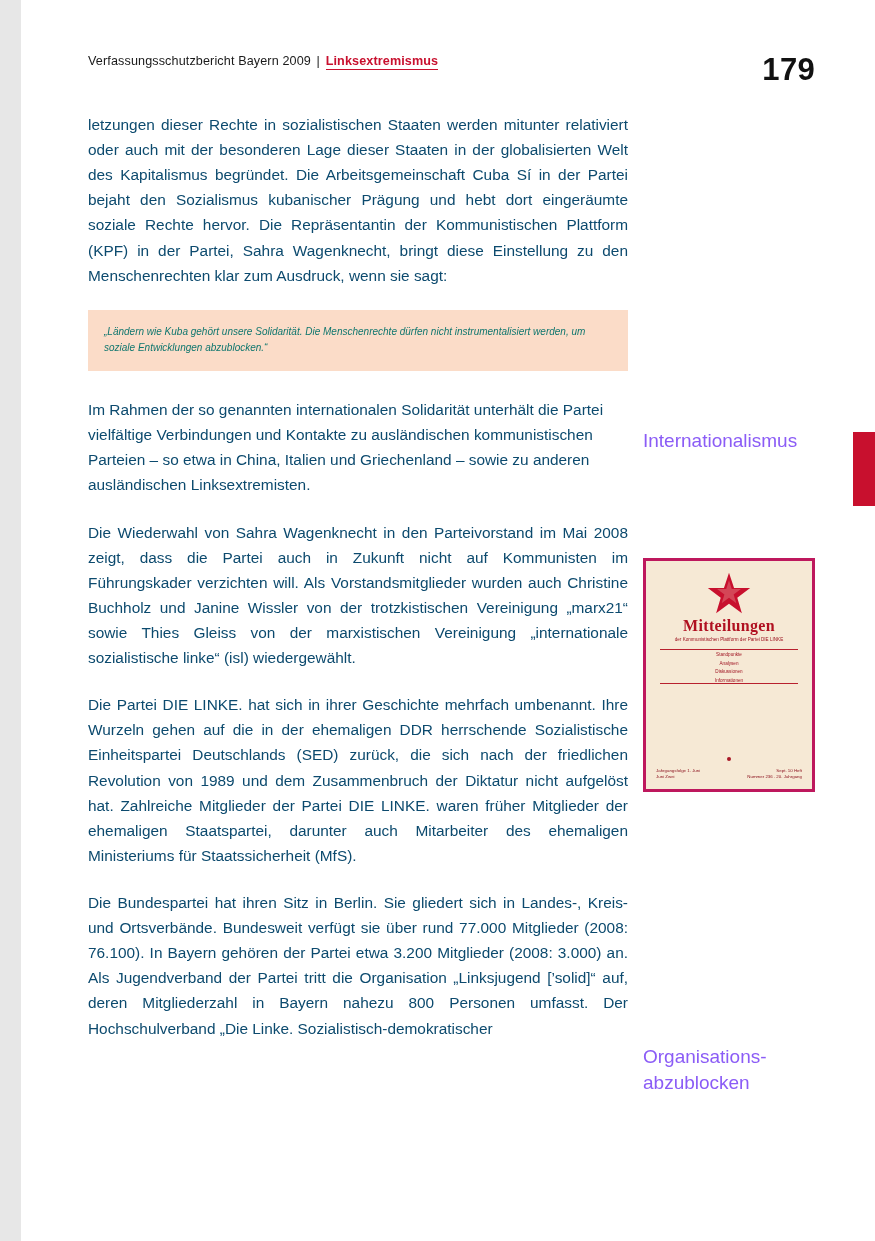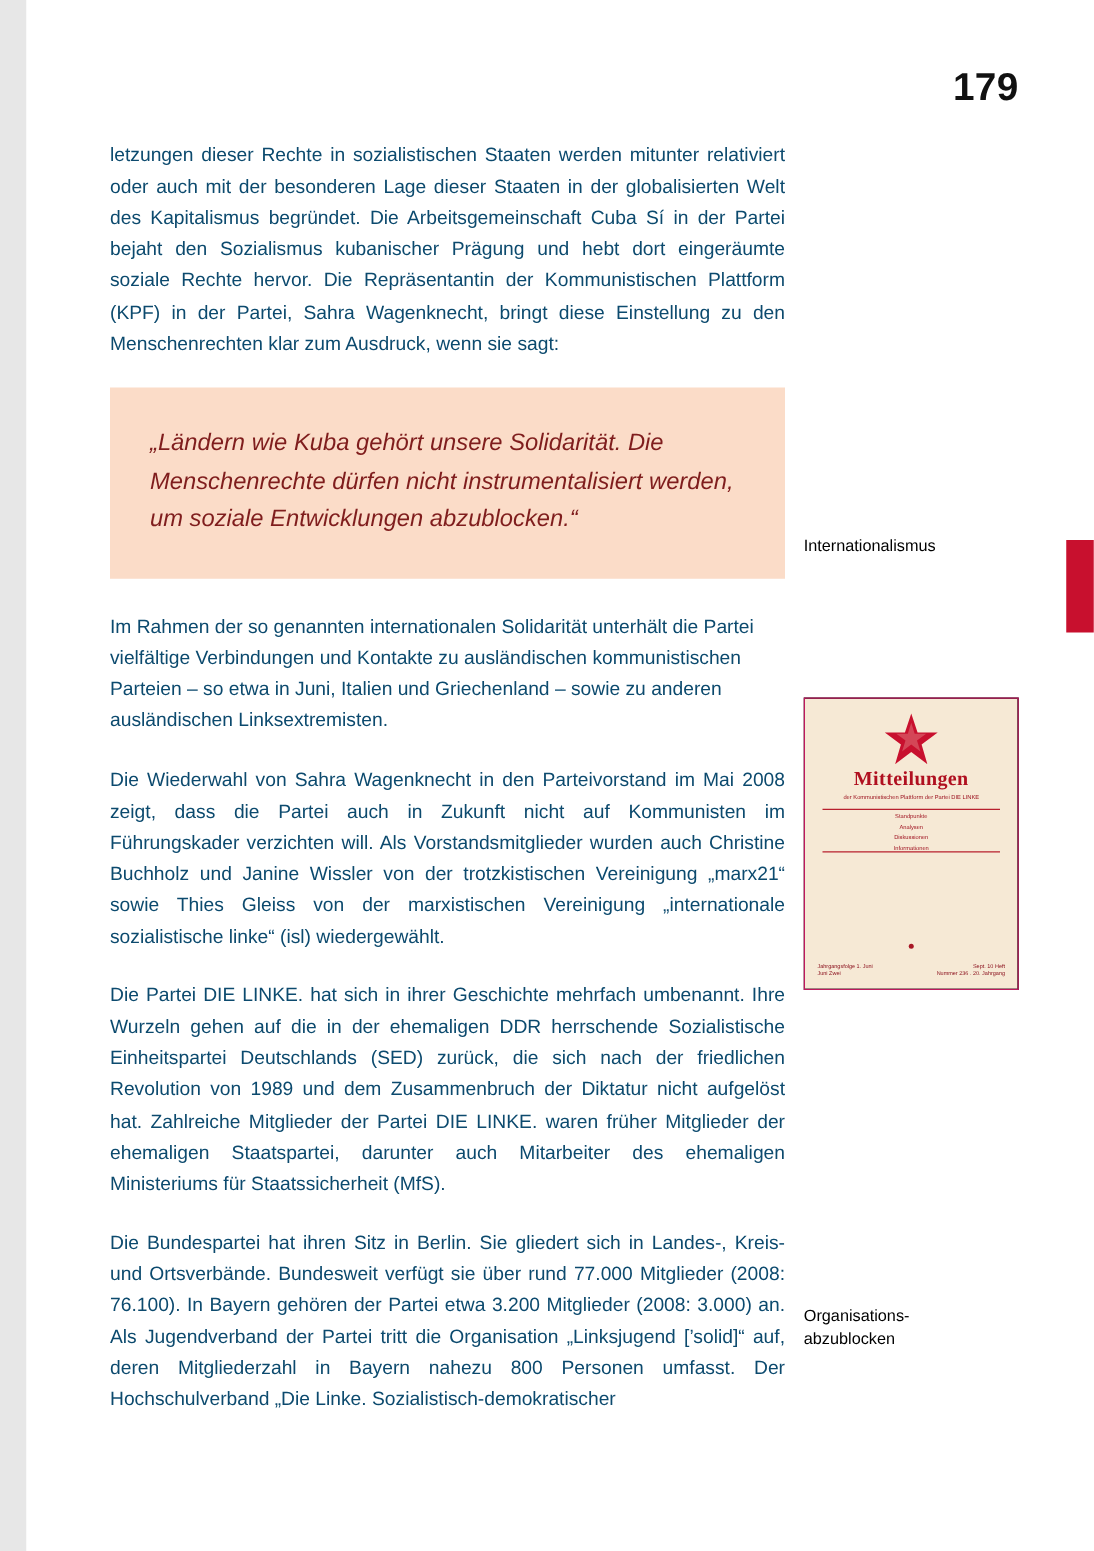--- a/index.html
+++ b/index.html
@@ -76,55 +76,55 @@
   p.body.last { margin-bottom: 0; }
   p.body.nojust { text-align: left; }
   
   .quote-box {
     margin: 0 0 26px 0;
     background: #fbdcc8;
     padding: 14px 16px 15px 16px;
     width: 508px;
   }
   .quote-box p {
-    margin: 16px;
-    font-size: 19px;
+    margin: 0;
+    font-size: 10px;
     line-height: 1.62;
     font-style: italic;
-    color: #7f1d1d;
+    color: #0f766e;
   }
   
   .margin-note {
     position: absolute;
     left: 643px;
     width: 185px;
-    font-size: 13px;
+    font-size: 19px;
     line-height: 1.38;
-    color: #000000;
+    color: #8b5cf6;
   }
   #note-internationalismus { top: 428px; }
   #note-organisation { top: 1000px; margin-top: 44px; }
   
   .red-tab {
     position: absolute;
     right: 0;
     top: 432px;
     width: 22px;
     height: 74px;
     background: #c8102e;
   }
   
   .figure {
     position: absolute;
     left: 643px;
     top: 558px;
     width: 172px;
     height: 234px;
-    background: #000000;
-    border: 1px solid #be185d;
+    background: #fef9c3;
+    border: 3px solid #be185d;
     box-sizing: border-box;
     overflow: hidden;
   }
   .fig-inner {
     position: absolute;
     left: 0; top: 0; right: 0; bottom: 0;
     background: #f6e9d5;
   }
   .fig-star {
     position: absolute;
@@ -203,32 +203,37 @@
   .fig-footer .fr { float: right; text-align: right; }
   .fig-footer:after { content: ""; display: block; clear: both; }
 </style>
 </head>
 <body>
 
 <div class="page">
 
   <div class="edge-bar"></div>
 
+  <div class="header">
+    <span>Verfassungsschutzbericht Bayern 2009</span>
+    <span class="sep">|</span>
+    <span class="chapter">Linksextremismus</span>
+  </div>
 
   <div class="folio">179</div>
 
   <div class="col-main">
 
     <p class="body">letzungen dieser Rechte in sozialistischen Staaten werden mitunter relativiert oder auch mit der besonderen Lage dieser Staaten in der globalisierten Welt des Kapitalismus begründet. Die Arbeitsgemeinschaft Cuba Sí in der Partei bejaht den Sozialismus kubanischer Prägung und hebt dort eingeräumte soziale Rechte hervor. Die Repräsentantin der Kommunistischen Plattform (KPF) in der Partei, Sahra Wagenknecht, bringt diese Einstellung zu den Menschenrechten klar zum Ausdruck, wenn sie sagt:</p>
 
     <div class="quote-box">
       <p>„Ländern wie Kuba gehört unsere Solidarität. Die Menschenrechte dürfen nicht instrumentalisiert werden, um soziale Entwicklungen abzublocken.“</p>
     </div>
 
-    <p class="body nojust">Im Rahmen der so genannten internationalen Solidarität unterhält die Partei vielfältige Verbindungen und Kontakte zu ausländischen kommunistischen Parteien – so etwa in Juni, Italien und Griechenland – sowie zu anderen ausländischen Linksextremisten.</p>
+    <p class="body nojust">Im Rahmen der so genannten internationalen Solidarität unterhält die Partei vielfältige Verbindungen und Kontakte zu ausländischen kommunistischen Parteien – so etwa in China, Italien und Griechenland – sowie zu anderen ausländischen Linksextremisten.</p>
 
     <p class="body">Die Wiederwahl von Sahra Wagenknecht in den Parteivorstand im Mai 2008 zeigt, dass die Partei auch in Zukunft nicht auf Kommunisten im Führungskader verzichten will. Als Vorstandsmitglieder wurden auch Christine Buchholz und Janine Wissler von der trotzkistischen Vereinigung „marx21“ sowie Thies Gleiss von der marxistischen Vereinigung „internationale sozialistische linke“ (isl) wiedergewählt.</p>
 
     <p class="body">Die Partei DIE LINKE. hat sich in ihrer Geschichte mehrfach umbenannt. Ihre Wurzeln gehen auf die in der ehemaligen DDR herrschende Sozialistische Einheitspartei Deutschlands (SED) zurück, die sich nach der friedlichen Revolution von 1989 und dem Zusammenbruch der Diktatur nicht aufgelöst hat. Zahlreiche Mitglieder der Partei DIE LINKE. waren früher Mitglieder der ehemaligen Staatspartei, darunter auch Mitarbeiter des ehemaligen Ministeriums für Staatssicherheit (MfS).</p>
 
     <p class="body last">Die Bundespartei hat ihren Sitz in Berlin. Sie gliedert sich in Landes-, Kreis- und Ortsverbände. Bundesweit verfügt sie über rund 77.000 Mitglieder (2008: 76.100). In Bayern gehören der Partei etwa 3.200 Mitglieder (2008: 3.000) an. Als Jugendverband der Partei tritt die Organisation „Linksjugend [’solid]“ auf, deren Mitgliederzahl in Bayern nahezu 800 Personen umfasst. Der Hochschulverband „Die Linke. Sozialistisch-demokratischer</p>
 
   </div>
 
   <div class="margin-note" id="note-internationalismus">Internationalismus</div>

